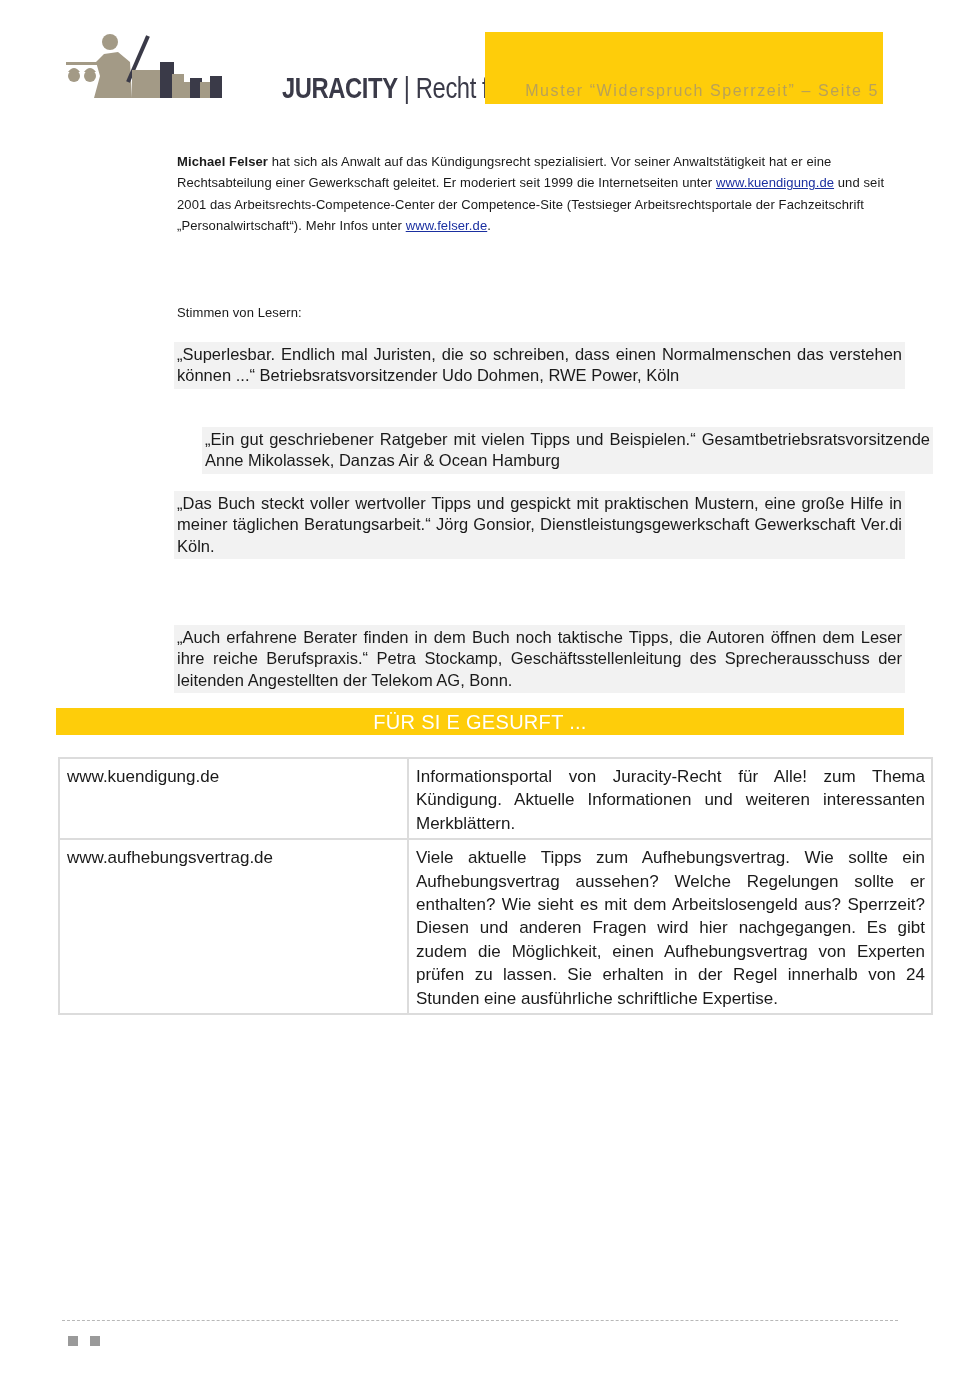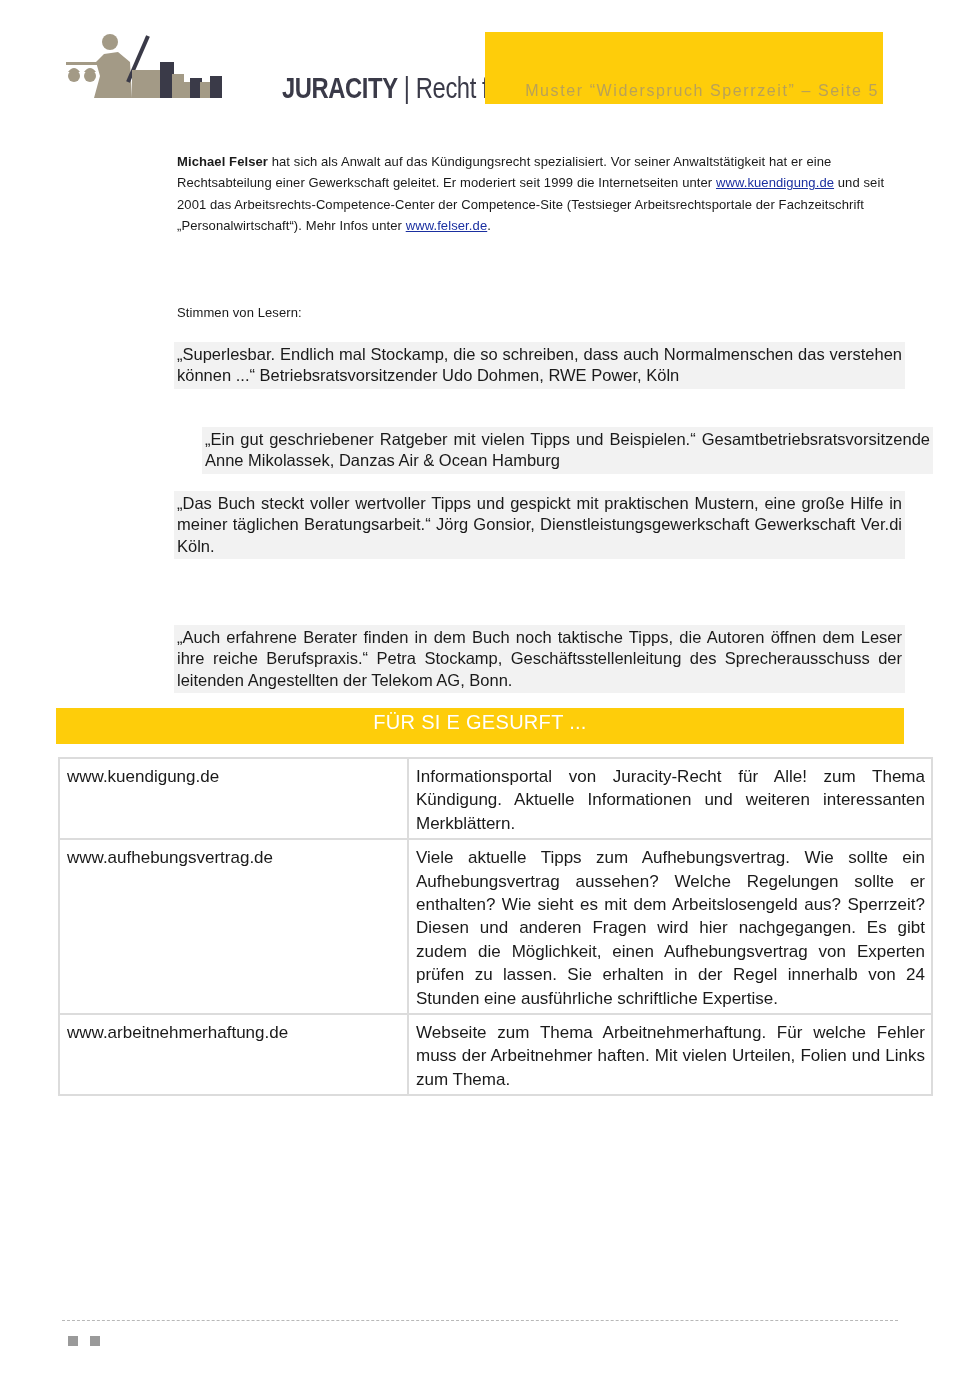--- a/index.html
+++ b/index.html
@@ -13,21 +13,21 @@
   .logo-text sup { font-size: 12px; }
   .header-band {
     position: absolute; left: 485px; top: 32px; width: 398px; height: 72px; background: #fecd0a;
   }
   .header-band span {
     position: absolute; right: 4px; bottom: 4px; font-size: 16px; color: #b9a158; letter-spacing: 1.6px; white-space: nowrap; margin-top: 34px;
   }
   .content { position: absolute; left: 177px; width: 726px; font-size: 13px; line-height: 21.3px; letter-spacing: 0.1px; }
   .content a { color: #1a2fa0; text-decoration: underline; }
   .quote { position: absolute; left: 174px; width: 731px; background: #f2f2f2; padding: 2px 3px; box-sizing: border-box; font-size: 16.5px; line-height: 21.3px; text-align: justify; }
-  .band2 { position: absolute; left: 56px; top: 708px; width: 848px; height: 36px; background: #fecd0a; text-align: center; }
+  .band2 { position: absolute; left: 56px; top: 708px; width: 848px; height: 27px; background: #fecd0a; text-align: center; }
   .band2 span { color: #ffffff; font-size: 20px; line-height: 28px; letter-spacing: 0.3px; }
   table.links { position: absolute; left: 58px; top: 757px; width: 875px; border-collapse: collapse; font-size: 17px; line-height: 23.4px; }
   table.links td { border: 2px solid #dcdcdc; vertical-align: top; padding: 6px 6px 3px 7px; }
   table.links td.url { width: 334px; }
   table.links td.desc { text-align: justify; }
   .footer-dash { position: absolute; left: 62px; top: 1320px; width: 836px; border-top: 1px dashed #b8b8b8; }
   .footer { position: absolute; left: 62px; top: 1331px; font-size: 16.5px; color: #8a8a8a; letter-spacing: 0.7px; white-space: nowrap; }
   .sq { display: inline-block; width: 10px; height: 10px; background: #9a9a9a; vertical-align: 0px; margin: 0 6px; }
 </style>
 </head>
@@ -62,42 +62,38 @@
 <div class="header-band">
   <span>Muster “Widerspruch Sperrzeit” –  Seite 5</span>
 </div>
 
 <div class="content" style="top:151px;">
   <b>Michael Felser</b><span> hat sich als Anwalt auf das Kündigungsrecht spezialisiert. Vor seiner Anwaltstätigkeit hat er eine Rechtsabteilung einer Gewerkschaft geleitet. Er moderiert seit 1999 die Internetseiten unter </span><a>www.kuendigung.de</a><span> und seit 2001 das Arbeitsrechts-Competence-Center der Competence-Site (Testsieger Arbeitsrechtsportale der Fachzeitschrift „Personalwirtschaft“). Mehr Infos unter </span><a>www.felser.de</a><span>.</span>
 </div>
 
 <div class="content" style="top:302px;">Stimmen von Lesern:</div>
 
-<div class="quote" style="top:342px;">„Superlesbar. Endlich mal Stockamp, die so schreiben, dass auch Normalmenschen das verstehen können ...“ Betriebsratsvorsitzender Udo Dohmen, RWE Power, Köln</div>
+<div class="quote" style="top:342px;">„Superlesbar. Endlich mal Juristen, die so schreiben, dass einen Normalmenschen das verstehen können ...“ Betriebsratsvorsitzender Udo Dohmen, RWE Power, Köln</div>
 <div class="quote" style="top:427px;margin-left:28px;">„Ein gut geschriebener Ratgeber mit vielen Tipps und Beispielen.“ Gesamtbetriebsratsvorsitzende Anne Mikolassek, Danzas Air &amp; Ocean Hamburg</div>
 <div class="quote" style="top:491px;">„Das Buch steckt voller wertvoller Tipps und gespickt mit praktischen Mustern, eine große Hilfe in meiner täglichen Beratungsarbeit.“ Jörg Gonsior, Dienstleistungsgewerkschaft Gewerkschaft Ver.di Köln.</div>
 <div class="quote" style="top:625px;">„Auch erfahrene Berater finden in dem Buch noch taktische Tipps, die Autoren öffnen dem Leser ihre reiche Berufspraxis.“ Petra Stockamp, Geschäftsstellenleitung des Sprecherausschuss der leitenden Angestellten der Telekom AG, Bonn.</div>
 
 <div class="band2">
   <span>FÜR SI E GESURFT ...</span>
 </div>
 
 <table class="links">
   <tbody>
       <tr>
     <td class="url">www.kuendigung.de</td>
     <td class="desc">Informationsportal von Juracity-Recht für Alle! zum Thema Kündigung. Aktuelle Informationen und weiteren interessanten Merkblättern.</td>
   </tr>
   <tr>
     <td class="url">www.aufhebungsvertrag.de</td>
     <td class="desc">Viele aktuelle Tipps zum Aufhebungsvertrag. Wie sollte ein Aufhebungsvertrag aussehen? Welche Regelungen sollte er enthalten? Wie sieht es mit dem Arbeitslosengeld aus? Sperrzeit? Diesen und anderen Fragen wird hier nachgegangen. Es gibt zudem die Möglichkeit, einen Aufhebungsvertrag von Experten prüfen zu lassen. Sie erhalten in der Regel innerhalb von 24 Stunden eine ausführliche schriftliche Expertise.</td>
   </tr>
-  <tr>
-    <td class="url">www.arbeitnehmerhaftung.de</td>
-    <td class="desc">Webseite zum Thema Arbeitnehmerhaftung. Für welche Fehler muss der Arbeitnehmer haften. Mit vielen Urteilen, Folien und Links zum Thema.</td>
-  </tr>
 </tbody>
   </table>
 
 <div class="footer-dash"></div>
 <div class="footer">
   <span class="sq"></span><span class="sq"></span>
 </div>
 
 </body></html>

